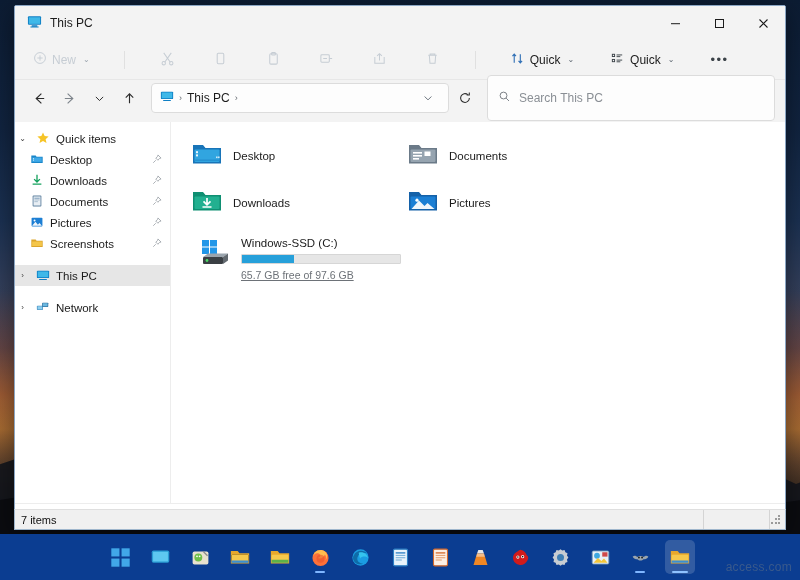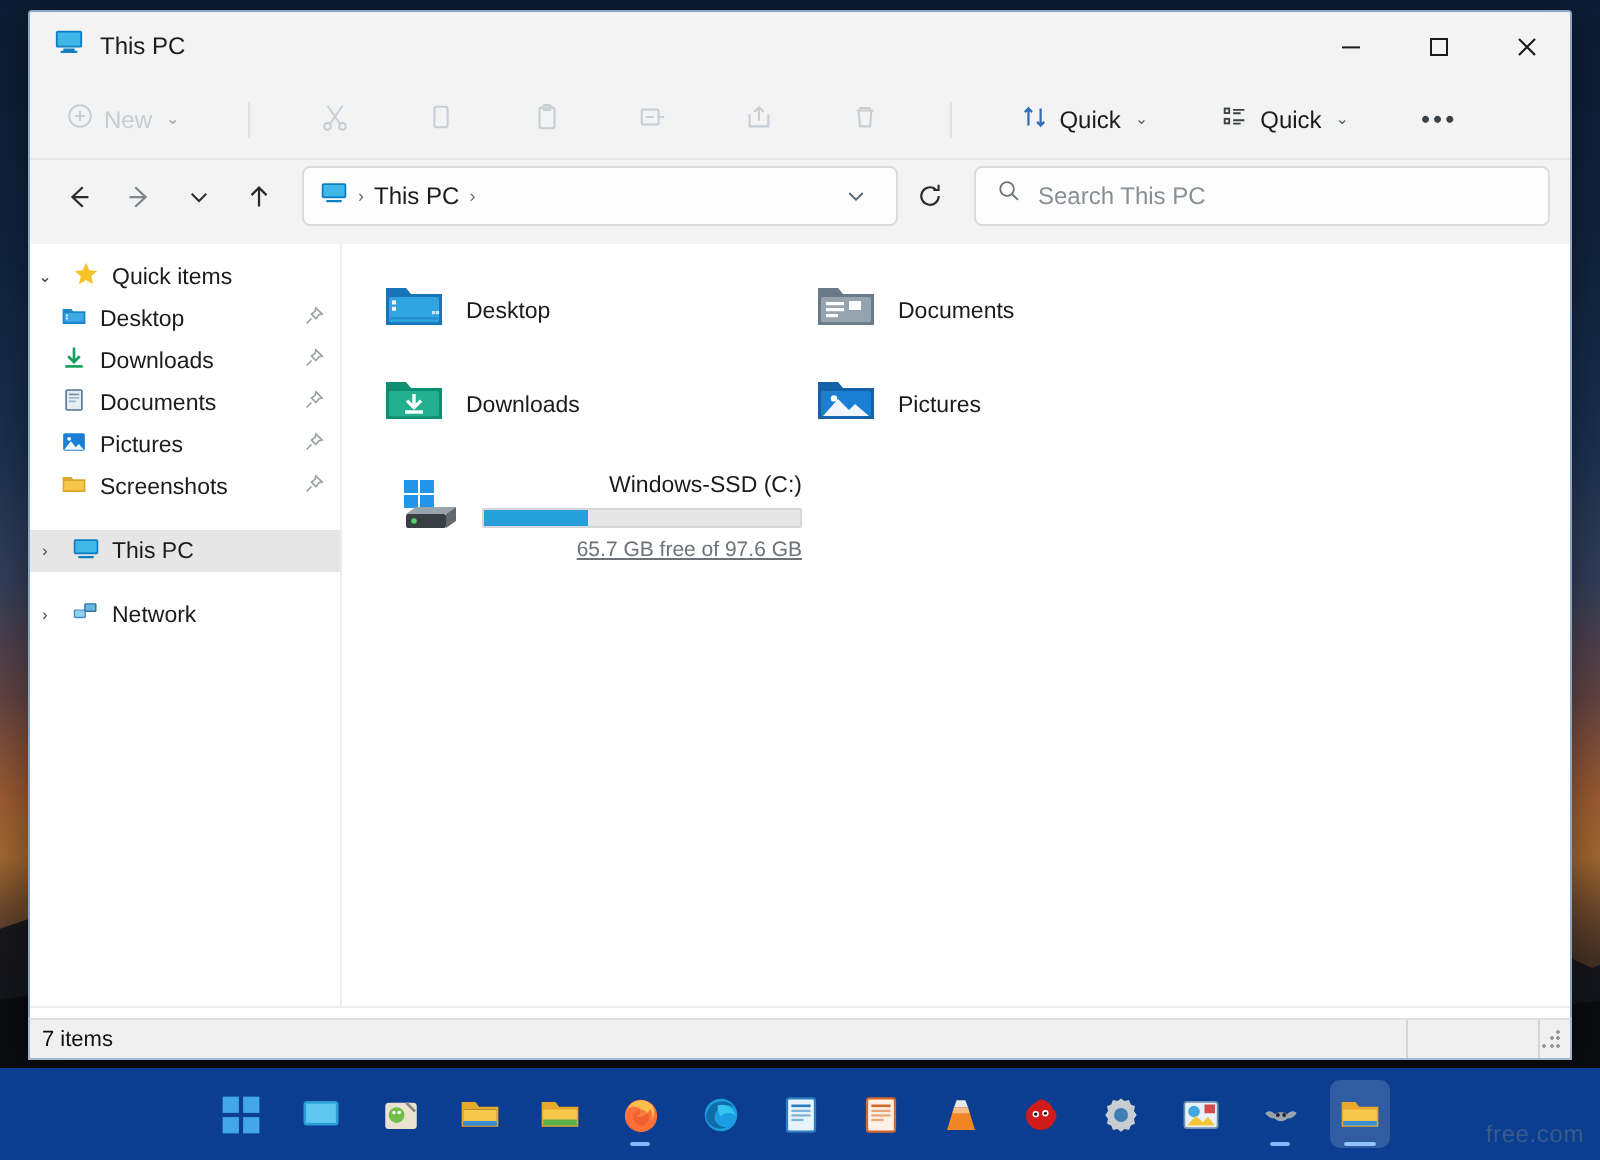--- a/index.html
+++ b/index.html
@@ -164,21 +164,21 @@
     display: flex;
     align-items: center;
     padding: 0 6px 0 8px;
     max-width: 350px;
   }
   .crumbs { display: flex; align-items: center; gap: 5px; flex: 1; }
   .crumb-text { font-size: 12px; color: #1b1b1b; }
   .crumb-sep { font-size: 9px; color: #63696f; }
   .searchbar {
     width: 288px;
-    height: 30px;
+    height: 46px;
     margin-left: 6px;
     background: #fdfdfd;
     border: 1px solid #dcdcdc;
     border-radius: 4px;
     display: flex;
     align-items: center;
     gap: 8px;
     padding: 0 10px;
   }
   .search-ph { font-size: 12px; color: #8a8f95; }
@@ -247,21 +247,21 @@
 
   .drive-tile {
     margin: 6px 0 0 20px;
     display: flex;
     gap: 10px;
     align-items: flex-start;
     padding: 4px 8px;
     width: 215px;
     border-radius: 3px;
   }
-  .drive-info { padding-top: 1px; text-align: right; }
+  .drive-info { padding-top: 1px; }
   .drive-name { font-size: 11.5px; color: #1b1b1b; }
   .cap-track {
     width: 160px;
     height: 10px;
     background: #e6e6e6;
     border: 1px solid #d6d6d6;
     margin-top: 5px;
     border-radius: 1px;
     overflow: hidden;
   }
@@ -925,14 +925,14 @@
 
   <div class="tb-item active">
     <svg width="22" height="22" viewBox="0 0 24 24">
       <path d="M2 5.5 H9.5 L11.5 8 H22 V19 H2 Z" fill="#e8a82c"></path>
       <rect x="2.8" y="9.5" width="18.4" height="8.8" rx="1" fill="#f6c84c"></rect>
       <rect x="2.8" y="15.8" width="18.4" height="2.5" fill="#3a8fd4"></rect>
     </svg>
     <span class="tb-dot wide"></span>
   </div>
 
-  <div class="watermark">free.com</div>
+  <div class="watermark">access.com</div>
 </div>
 
 </body></html>

